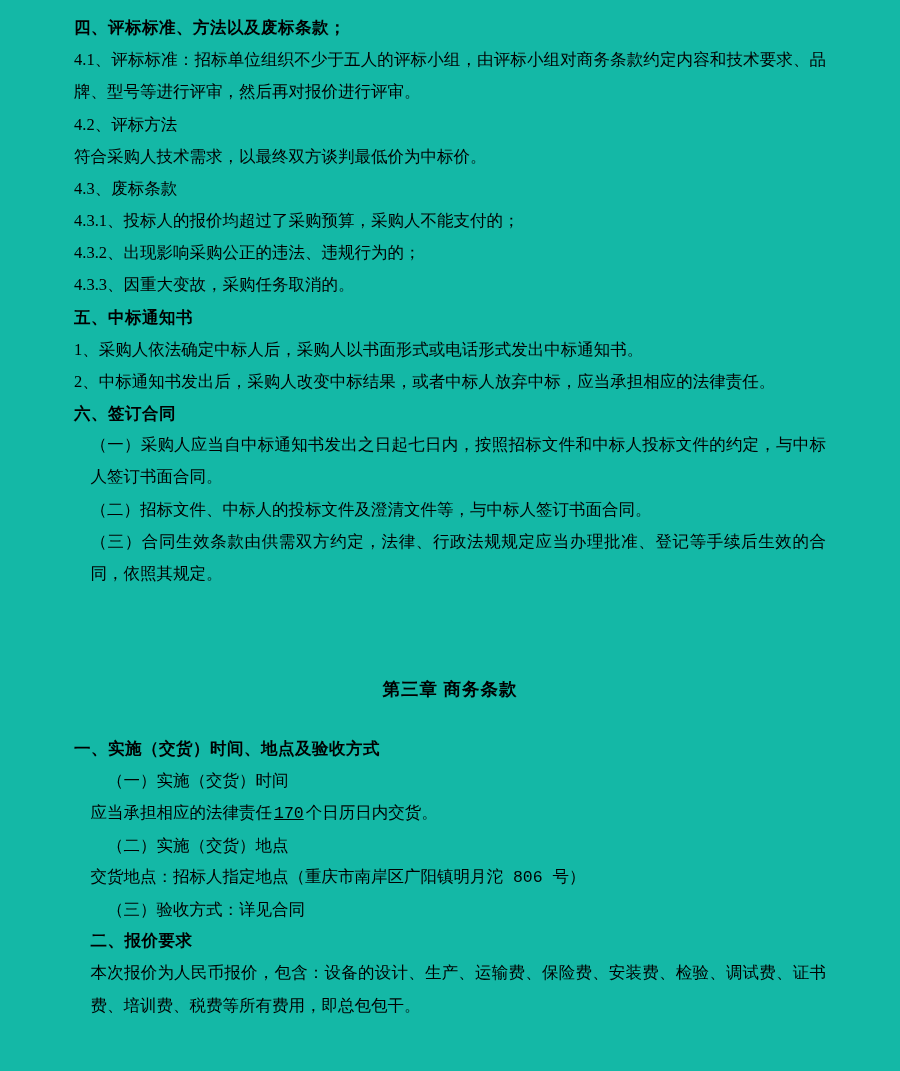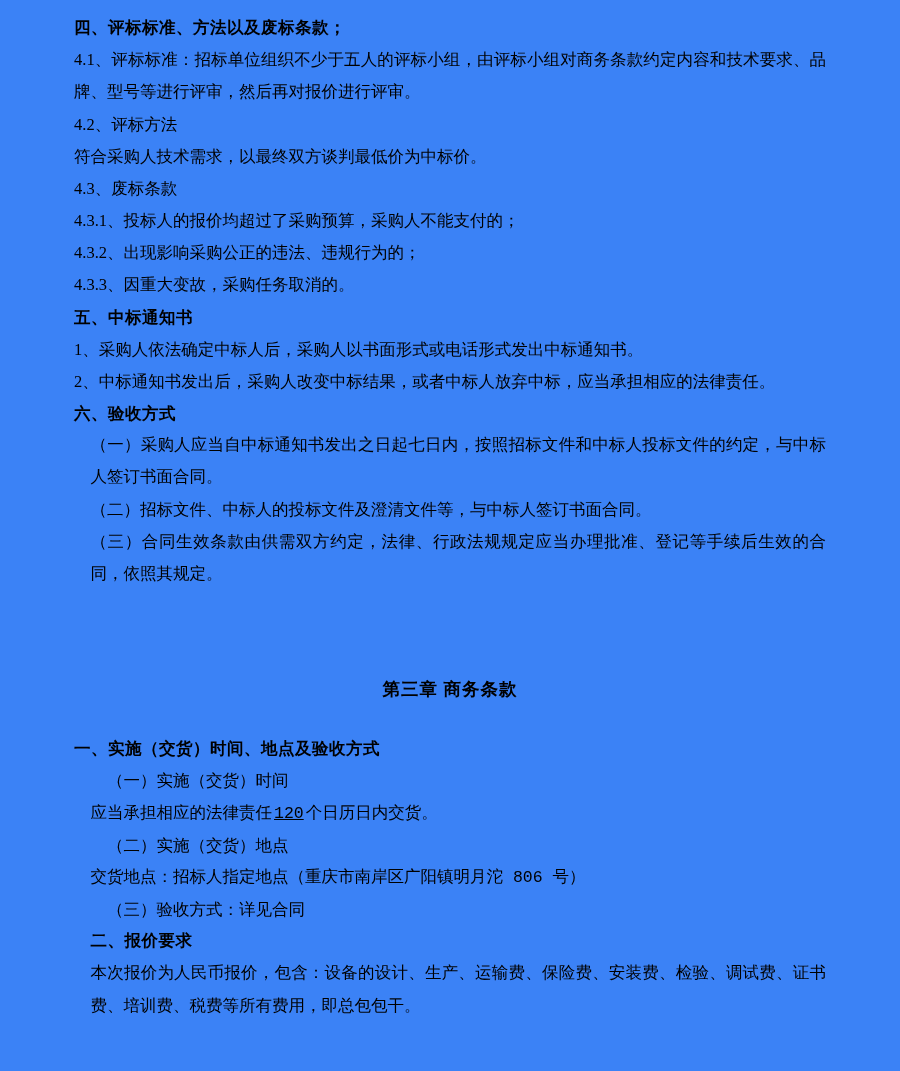--- a/index.html
+++ b/index.html
@@ -11,21 +11,21 @@
     width: 900px;
     min-height: 1071px;
     font-family: "Liberation Serif", "DejaVu Serif", serif;
     color: #000000;
   }
   .page {
     width: 900px;
     min-height: 1071px;
     box-sizing: border-box;
     padding: 8px 74px 10px 74px;
-    background: #3b82f6;
+    background: #14b8a6;
   }
   .h-sec {
     font-weight: bold;
     font-size: 16.5px;
     line-height: 1.95;
     margin: 0;
     letter-spacing: 0.5px;
   }
   .h-sec.first {
     margin-top: 4px;
@@ -75,36 +75,36 @@
   <p class="para">符合采购人技术需求，以最终双方谈判最低价为中标价。</p>
   <p class="para">4.3、废标条款</p>
   <p class="para">4.3.1、投标人的报价均超过了采购预算，采购人不能支付的；</p>
   <p class="para">4.3.2、出现影响采购公正的违法、违规行为的；</p>
   <p class="para">4.3.3、因重大变故，采购任务取消的。</p>
 
   <h2 class="h-sec">五、中标通知书</h2>
   <p class="para">1、采购人依法确定中标人后，采购人以书面形式或电话形式发出中标通知书。</p>
   <p class="para">2、中标通知书发出后，采购人改变中标结果，或者中标人放弃中标，应当承担相应的法律责任。</p>
 
-  <h2 class="h-sec">六、验收方式</h2>
+  <h2 class="h-sec">六、签订合同</h2>
   <p class="para indent-1em">（一）采购人应当自中标通知书发出之日起七日内，按照招标文件和中标人投标文件的约定，与中标人签订书面合同。</p>
   <p class="para indent-1em">（二）招标文件、中标人的投标文件及澄清文件等，与中标人签订书面合同。</p>
   <p class="para indent-1em">（三）合同生效条款由供需双方约定，法律、行政法规规定应当办理批准、登记等手续后生效的合同，依照其规定。</p>
 
   <div class="gap-big"></div>
 
   <h1 class="chapter-title">第三章 商务条款</h1>
 
   <div class="gap-small"></div>
 
   <h2 class="h-sec">一、实施（交货）时间、地点及验收方式</h2>
 
   <p class="para indent-2em">（一）实施（交货）时间</p>
   <p class="para indent-1em">
-    <span>应当承担相应的法律责任</span><span class="underline-val">120</span><span>个日历日内交货。</span>
+    <span>应当承担相应的法律责任</span><span class="underline-val">170</span><span>个日历日内交货。</span>
   </p>
 
   <p class="para indent-2em">（二）实施（交货）地点</p>
   <p class="para indent-1em">交货地点：招标人指定地点（重庆市南岸区广阳镇明月沱 806 号）</p>
 
   <p class="para indent-2em">（三）验收方式：详见合同</p>
 
   <h2 class="h-sec indent-1em">二、报价要求</h2>
   <p class="para indent-1em">本次报价为人民币报价，包含：设备的设计、生产、运输费、保险费、安装费、检验、调试费、证书费、培训费、税费等所有费用，即总包包干。</p>
 

